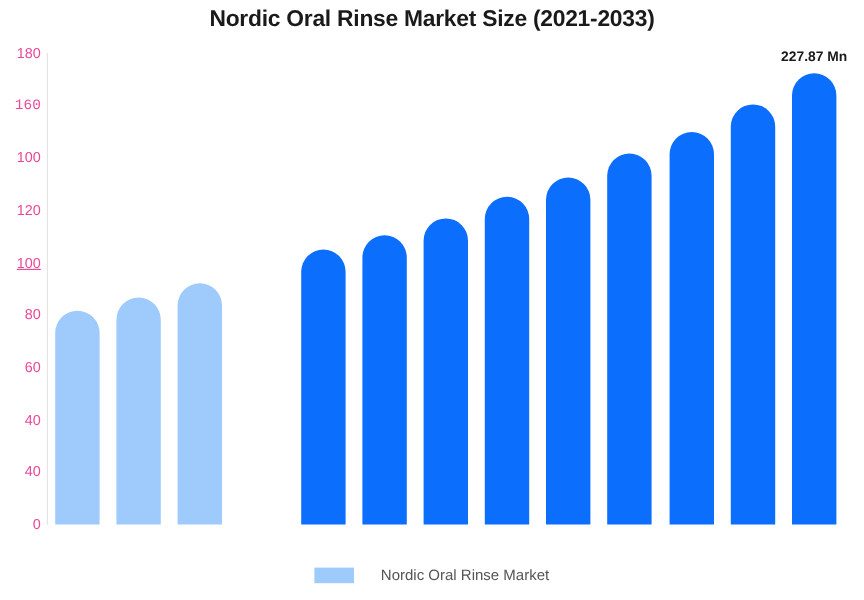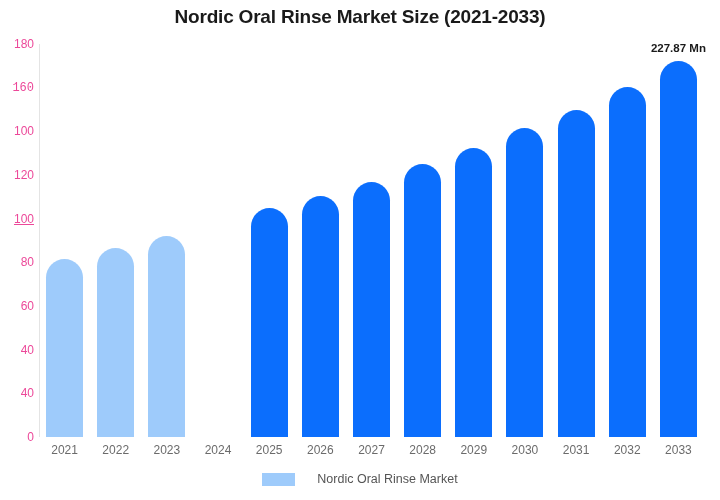--- a/index.html
+++ b/index.html
@@ -181,34 +181,19 @@
       </div>
       <div class="bar-slot" style="left: 569.769px; height: 393px;">
         <div class="bar" style="height: 350.425px; background: rgb(11, 110, 253);"></div>
       </div>
       <div class="bar-slot" style="left: 620.923px; height: 393px;">
         <div class="bar" style="height: 375.752px; background: rgb(11, 110, 253);"></div>
         <div class="bar-label" style="bottom: 382.752px;">227.87 Mn</div>
       </div>
     </div>
 
-  <div id="x-axis">
-      <div class="xtick" style="left: 25.5769px;">2021</div>
-      <div class="xtick" style="left: 76.7308px;">2022</div>
-      <div class="xtick" style="left: 127.885px;">2023</div>
-      <div class="xtick" style="left: 179.038px;">2024</div>
-      <div class="xtick" style="left: 230.192px;">2025</div>
-      <div class="xtick" style="left: 281.346px;">2026</div>
-      <div class="xtick" style="left: 332.5px;">2027</div>
-      <div class="xtick" style="left: 383.654px;">2028</div>
-      <div class="xtick" style="left: 434.808px;">2029</div>
-      <div class="xtick" style="left: 485.962px;">2030</div>
-      <div class="xtick" style="left: 537.115px;">2031</div>
-      <div class="xtick" style="left: 588.269px;">2032</div>
-      <div class="xtick" style="left: 639.423px;">2033</div>
-    </div>
 
   <div id="legend">
     <div id="legend-swatch" style="background: rgb(158, 203, 251);"></div>
     <div id="legend-label">Nordic Oral Rinse Market</div>
   </div>
 
 </div>
 
 </body></html>

